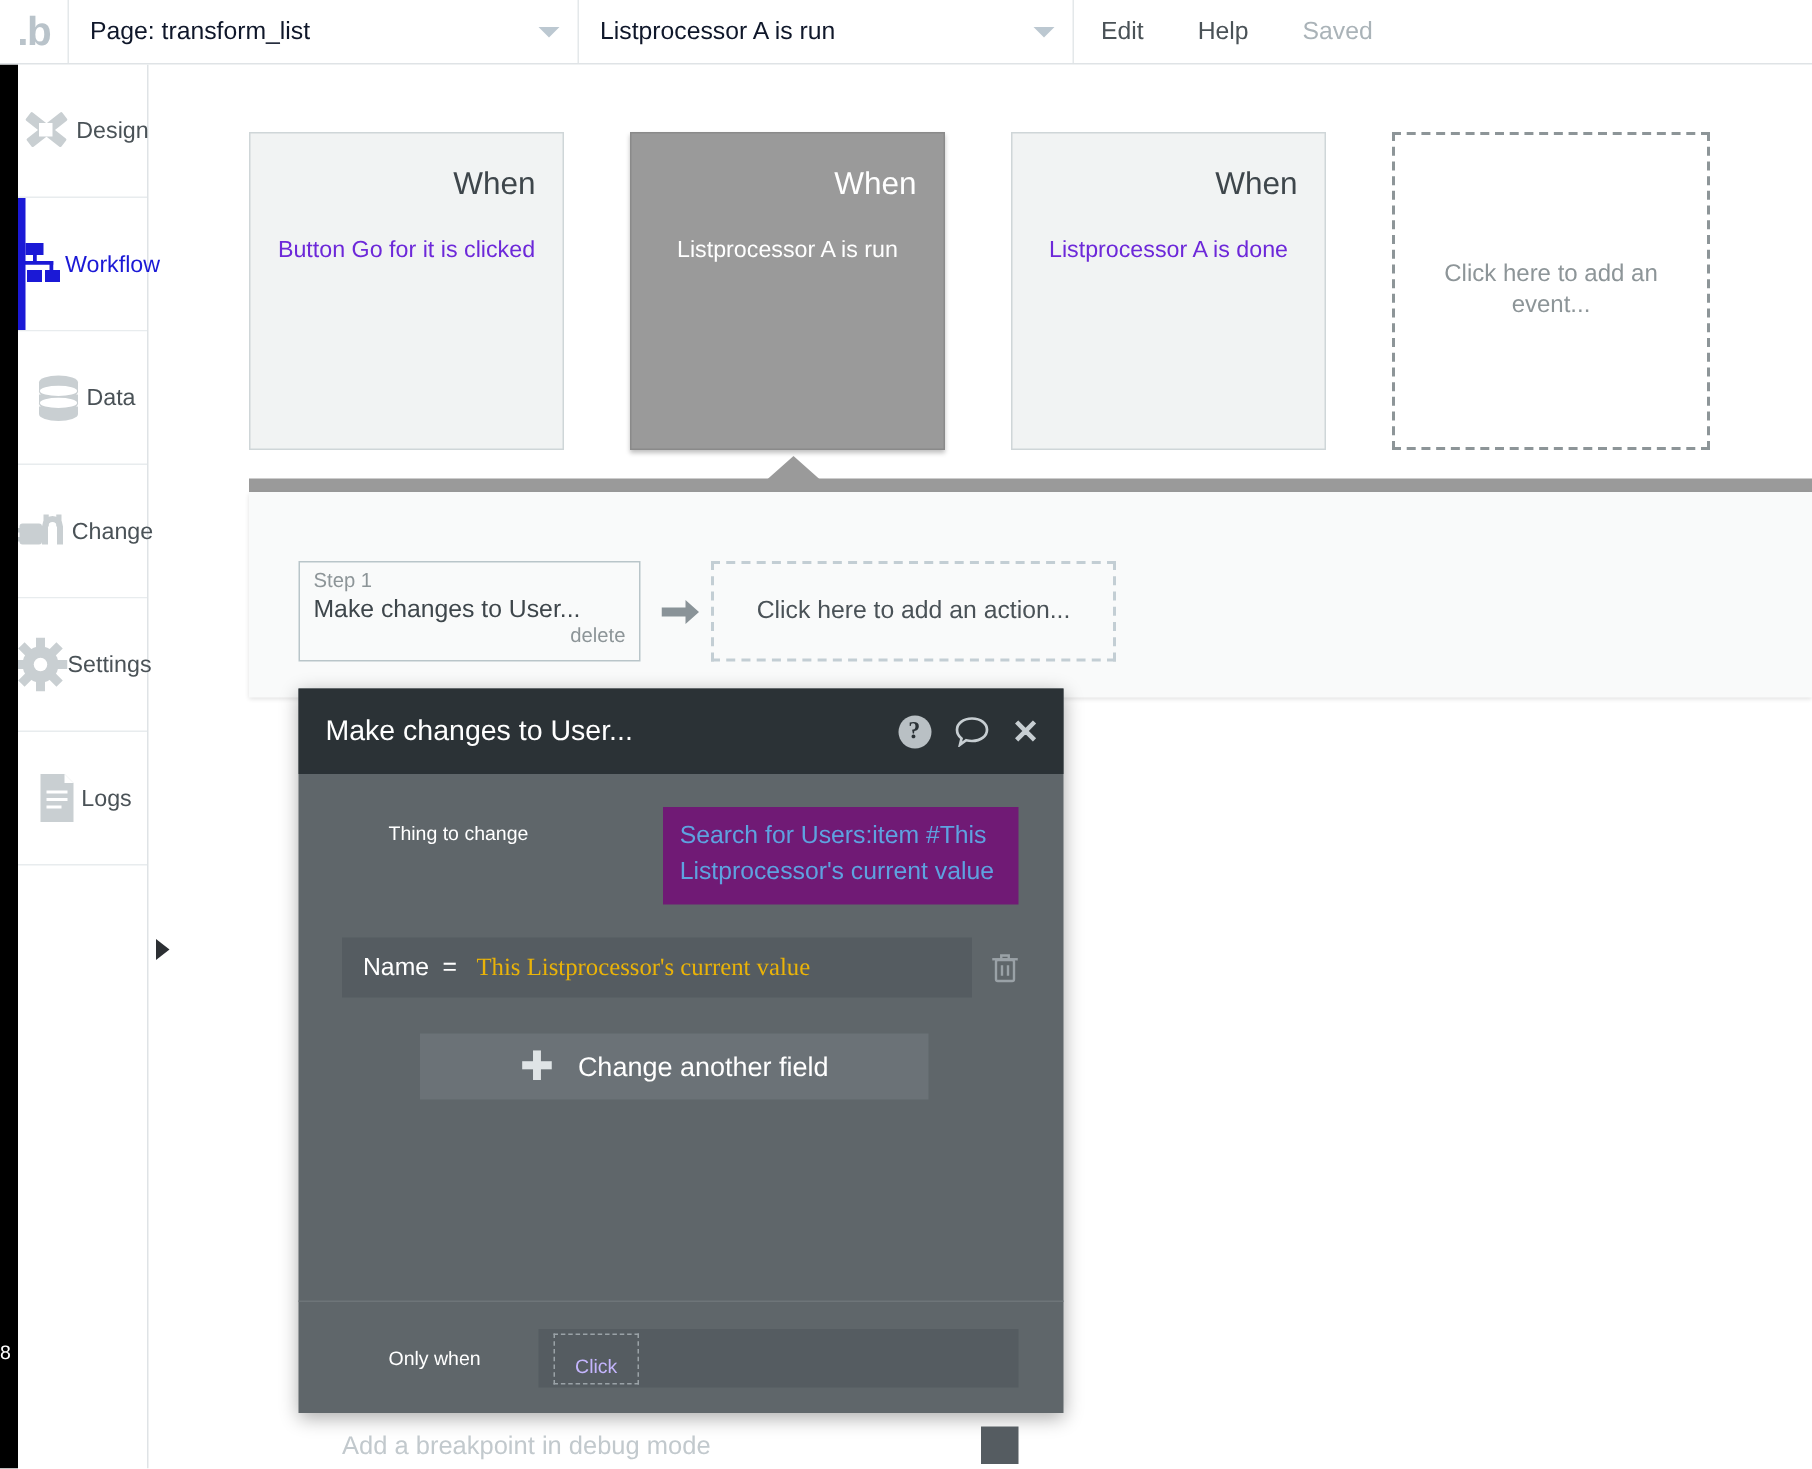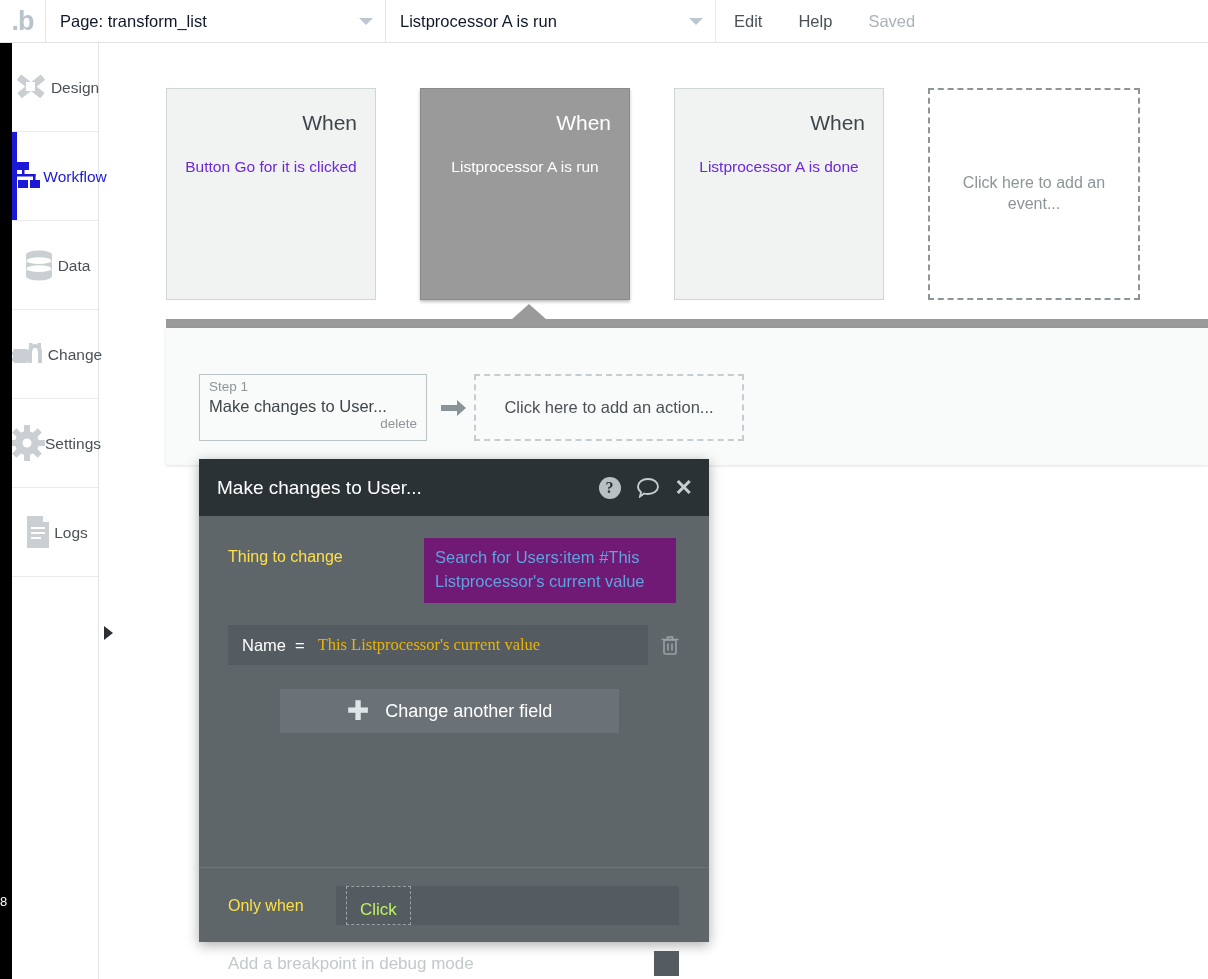--- a/index.html
+++ b/index.html
@@ -152,21 +152,21 @@
     width: 22px; height: 22px; border-radius: 50%; background: #b9c0c4;
     color: #2b3236; font-size: 16px; font-weight: 700; line-height: 22px;
     text-align: center; font-family: "Liberation Serif", serif;
   }
   .pi-chat svg { display: block; }
   .pi-close { font-size: 22px; color: #c7ced2; font-weight: 700; line-height: 1; }
 
   .panel-body { padding: 22px 30px 0 29px; position: relative; height: 352px; }
 
   .row-thing { display: flex; align-items: flex-start; }
-  .lbl { font-size: 16px; color: #fde047; padding-top: 10px; }
+  .lbl { font-size: 13px; color: #ffffff; padding-top: 10px; margin-left: 31px; }
   .lbl-thing { width: 196px; }
   .value-box {
     background: #701a75; padding: 8px 10px 10px 11px; width: 252px;
     cursor: pointer; line-height: 1.42;
   }
   .value-blue { font-size: 16.5px; color: #5ea2e0; }
 
   .field-row {
     margin-top: 22px; display: flex; align-items: center;
     width: 452px; position: relative;
@@ -193,21 +193,21 @@
   }
 
   .panel-footer { padding: 0 30px 0 29px; position: relative; }
   .row-onlywhen { display: flex; align-items: center; padding-top: 18px; }
   .lbl-onlywhen { width: 108px; padding-top: 0; }
   .onlywhen-box {
     background: #555c61; height: 39px; width: 343px; display: flex;
     align-items: center; padding-left: 10px; cursor: pointer;
   }
   .click-chip {
-    border: 1px dashed #9aa2a7; font-size: 17px; color: #bef264;
+    border: 1px dashed #9aa2a7; font-size: 13px; color: #c4b5fd;
     padding: 13px 13px 4px; cursor: pointer;
   }
   .row-breakpoint {
     display: flex; align-items: center; justify-content: space-between;
     padding-top: 26px;
   }
   .breakpoint-label { font-size: 17px; color: #c2c9cd; }
   .checkbox {
     width: 25px; height: 25px; background: #555c61; cursor: pointer;
   }

